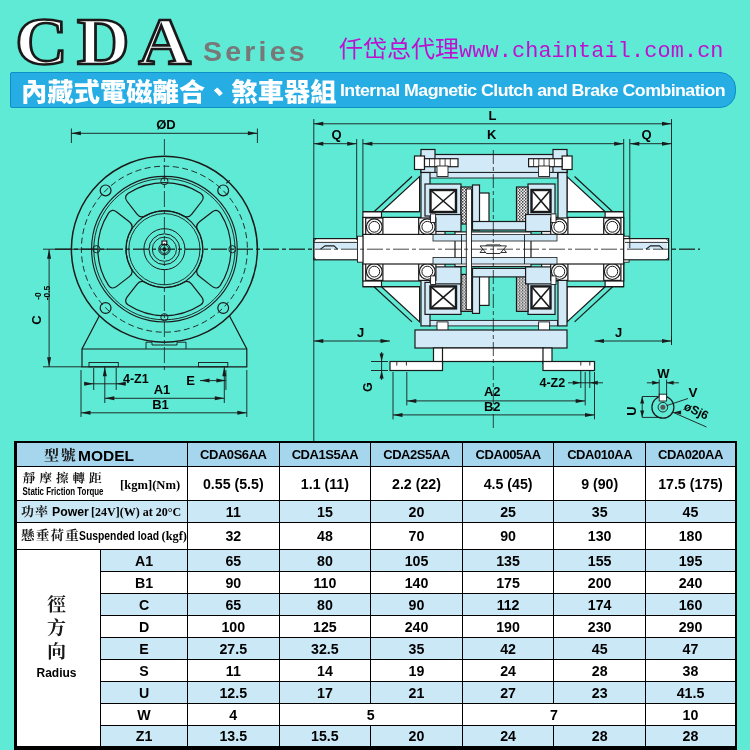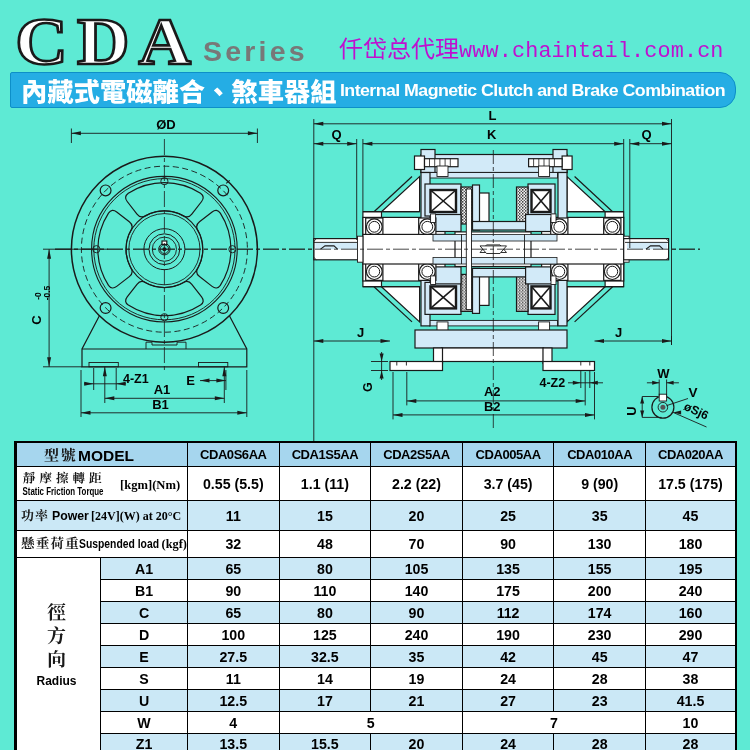--- a/index.html
+++ b/index.html
@@ -319,25 +319,25 @@
           <td colspan="2" class="c1">
             <svg width="170" height="28" viewBox="0 0 170 28" style="display:block">
               <path d="M11.7 -8.6 10.2 -9.2C10.0 -8.4 9.6 -7.4 9.3 -6.9L9.5 -6.7C10.1 -7.2 10.7 -7.8 11.2 -8.4C11.5 -8.4 11.7 -8.5 11.7 -8.6ZM11.8 -9.5 10.4 -10.7C9.4 -10.2 7.4 -9.6 5.9 -9.3L5.9 -9.1C7.6 -9.1 9.7 -9.2 11.0 -9.5C11.4 -9.3 11.6 -9.3 11.8 -9.5ZM7.7 -9.0 7.6 -8.9C7.9 -8.5 8.2 -7.7 8.2 -7.1C9.0 -6.3 10.1 -8.1 7.7 -9.0ZM6.1 -8.8 6.0 -8.8C6.3 -8.3 6.6 -7.6 6.6 -7.0C7.5 -6.2 8.6 -7.9 6.1 -8.8ZM1.0 -5.0V-3.0C1.0 -1.7 1.0 -0.1 0.2 1.1L0.3 1.2C1.6 0.4 2.0 -0.7 2.2 -1.8H4.0V-0.4C4.0 -0.3 3.9 -0.2 3.8 -0.2C3.6 -0.2 2.7 -0.3 2.7 -0.3V-0.1C3.2 -0.0 3.4 0.1 3.5 0.3C3.6 0.5 3.7 0.7 3.7 1.1C5.1 1.0 5.2 0.5 5.2 -0.3V-4.3C5.5 -4.3 5.6 -4.4 5.7 -4.5L4.4 -5.5L3.9 -4.8H2.5L1.0 -5.4ZM2.3 -4.5H4.0V-3.5H2.3ZM2.2 -2.1C2.2 -2.5 2.3 -2.8 2.3 -3.0V-3.1H4.0V-2.1ZM4.8 -9.9 4.2 -9.1H3.8V-10.1C4.1 -10.2 4.2 -10.3 4.2 -10.5L2.4 -10.6V-9.1H0.5L0.6 -8.8H2.4V-7.7H0.8L0.9 -7.4H2.4V-6.2H0.3L0.4 -5.8H5.8C6.0 -5.8 6.1 -5.9 6.2 -6.0C5.7 -6.4 5.0 -7.0 5.0 -7.0L4.4 -6.2H3.8V-7.4H5.3C5.5 -7.4 5.6 -7.4 5.7 -7.6C5.3 -7.9 4.6 -8.5 4.6 -8.5L4.0 -7.7H3.8V-8.8H5.7C5.8 -8.8 5.9 -8.8 6.0 -9.0C5.5 -9.4 4.8 -9.9 4.8 -9.9ZM9.1 -2.7V-4.2H9.9V-2.7ZM11.5 -5.4 11.1 -4.7V-5.9C11.2 -6.0 11.4 -6.1 11.5 -6.1L10.3 -7.0L9.8 -6.4H6.2L6.3 -6.1H7.8V-4.6H5.7L5.8 -4.2H7.8V-2.7H6.1L6.2 -2.3H7.8V-0.7C7.8 -0.5 7.7 -0.4 7.5 -0.4C7.3 -0.4 6.1 -0.5 6.1 -0.5V-0.3C6.7 -0.2 6.9 -0.1 7.1 0.2C7.3 0.4 7.4 0.7 7.4 1.1C8.9 1.0 9.1 0.3 9.1 -0.6V-2.3H9.9V-1.7H10.1C10.5 -1.7 11.1 -1.9 11.1 -2.0V-4.2H12.0C12.1 -4.2 12.2 -4.3 12.3 -4.4C12.0 -4.8 11.5 -5.4 11.5 -5.4ZM9.1 -6.1H9.9V-4.6H9.1Z M27.7 -7.1 26.6 -7.2V-5.7C26.6 -5.1 26.6 -4.9 27.2 -4.9H27.4C28.1 -4.9 28.3 -5.1 28.3 -5.4C28.3 -5.6 28.2 -5.7 28.0 -5.8L28.0 -5.8H27.9C27.8 -5.7 27.7 -5.7 27.7 -5.7C27.6 -5.7 27.6 -5.7 27.5 -5.7C27.5 -5.7 27.5 -5.7 27.5 -5.7H27.5C27.4 -5.7 27.4 -5.8 27.4 -5.9V-6.8C27.6 -6.9 27.7 -7.0 27.7 -7.1ZM23.2 -7.0 22.1 -7.2V-5.7C22.1 -5.2 22.2 -5.0 22.7 -5.0H22.8C23.3 -5.0 23.6 -5.1 23.6 -5.4C23.6 -5.6 23.5 -5.6 23.3 -5.7L23.2 -5.7H23.1C23.1 -5.7 23.0 -5.7 22.9 -5.7C22.9 -5.7 22.9 -5.7 22.9 -5.9V-6.8C23.1 -6.8 23.2 -6.9 23.2 -7.0ZM27.2 -8.5 26.6 -7.8H26.2V-8.3C26.4 -8.3 26.5 -8.5 26.5 -8.6L25.1 -8.7V-7.8H23.6L23.7 -7.4H25.1V-7.1L23.9 -7.2C23.9 -6.4 23.9 -5.5 23.3 -4.8L23.4 -4.6C24.6 -5.2 24.7 -6.1 24.8 -6.8C25.0 -6.8 25.1 -6.9 25.1 -7.0V-4.7H25.3C25.7 -4.7 26.2 -4.9 26.2 -5.0V-7.4H27.9C28.1 -7.4 28.2 -7.5 28.2 -7.6C27.9 -8.0 27.2 -8.5 27.2 -8.5ZM22.6 -8.4 22.1 -7.8H21.8V-8.3C22.0 -8.4 22.1 -8.5 22.1 -8.6L20.8 -8.7V-7.8H19.2L19.3 -7.4H20.8V-7.1L19.6 -7.2C19.6 -6.2 19.6 -5.4 19.2 -4.7L19.4 -4.5C20.3 -5.1 20.4 -6.0 20.5 -6.8C20.6 -6.8 20.7 -6.9 20.8 -7.0V-4.4H21.0C21.4 -4.4 21.8 -4.6 21.8 -4.7V-7.4H23.2C23.4 -7.4 23.5 -7.5 23.6 -7.6C23.2 -7.9 22.6 -8.4 22.6 -8.4ZM27.1 -3.7 26.1 -4.8C24.6 -4.4 21.9 -3.9 19.6 -3.7L19.6 -3.5C20.7 -3.4 21.8 -3.4 22.9 -3.5V-2.8H19.8L19.9 -2.4H22.9V-1.6H18.9L18.9 -1.2H22.9V-0.4C22.9 -0.3 22.8 -0.2 22.6 -0.2C22.3 -0.2 21.1 -0.3 21.1 -0.3V-0.1C21.7 -0.0 22.0 0.1 22.2 0.3C22.4 0.5 22.4 0.8 22.4 1.1C24.0 1.0 24.3 0.5 24.3 -0.4V-1.2H28.2C28.4 -1.2 28.5 -1.3 28.5 -1.4C28.1 -1.8 27.3 -2.4 27.3 -2.4L26.6 -1.6H24.3V-2.4H27.1C27.2 -2.4 27.4 -2.5 27.4 -2.6C27.0 -3.0 26.2 -3.6 26.2 -3.6L25.6 -2.8H24.3V-3.6C25.1 -3.6 25.8 -3.7 26.5 -3.8C26.8 -3.6 27.0 -3.6 27.1 -3.7ZM27.3 -10.2 26.6 -9.1H23.5C24.3 -9.4 24.4 -10.8 22.1 -10.7L22.0 -10.6C22.3 -10.3 22.7 -9.7 22.9 -9.2C22.9 -9.2 23.0 -9.2 23.1 -9.1H19.3L17.8 -9.7V-5.8C17.8 -3.5 17.7 -1.0 16.7 1.0L16.9 1.1C19.0 -0.8 19.1 -3.6 19.1 -5.8V-8.8H28.3C28.5 -8.8 28.6 -8.8 28.6 -9.0C28.1 -9.5 27.3 -10.2 27.3 -10.2Z M37.4 -5.2 37.8 -4.2C37.9 -4.2 38.0 -4.3 38.1 -4.5C38.5 -5.0 38.9 -5.4 39.1 -5.6L39.1 -5.8C38.4 -5.5 37.7 -5.3 37.4 -5.2ZM42.3 -2.1 42.2 -2.0C42.8 -1.4 43.5 -0.4 43.8 0.4C45.2 1.2 46.1 -1.4 42.3 -2.1ZM40.4 -1.4 38.8 -2.3C38.5 -1.4 37.6 -0.2 36.7 0.5L36.8 0.7C38.1 0.2 39.2 -0.5 40.0 -1.3C40.2 -1.2 40.4 -1.3 40.4 -1.4ZM41.9 -5.2 41.3 -4.4H39.5L39.6 -4.0H42.6C42.8 -4.0 43.0 -4.1 43.0 -4.2C42.6 -4.7 41.9 -5.2 41.9 -5.2ZM36.6 -8.7 36.2 -8.0V-10.1C36.5 -10.2 36.6 -10.3 36.7 -10.4L34.9 -10.6V-7.8H33.4L33.5 -7.4H34.9V-4.7C34.1 -4.5 33.6 -4.3 33.2 -4.3L33.8 -2.7C34.0 -2.7 34.1 -2.9 34.1 -3.0L34.9 -3.5V-0.7C34.9 -0.6 34.8 -0.5 34.6 -0.5C34.4 -0.5 33.5 -0.6 33.5 -0.6V-0.4C34.0 -0.3 34.2 -0.2 34.4 0.1C34.5 0.3 34.5 0.6 34.6 1.1C36.0 1.0 36.2 0.4 36.2 -0.6V-4.5L37.3 -5.3L37.3 -5.5L36.2 -5.1V-7.4H37.1C37.3 -7.4 37.4 -7.5 37.5 -7.6C37.2 -8.0 36.6 -8.7 36.6 -8.7ZM43.4 -3.8 42.7 -2.9H38.0L38.1 -2.5H40.5V1.1H40.7C41.5 1.1 41.9 0.9 41.9 0.8V-2.5H44.4C44.5 -2.5 44.6 -2.6 44.7 -2.7C44.2 -3.2 43.4 -3.8 43.4 -3.8ZM41.8 -7.0 41.6 -6.9C42.1 -5.2 43.0 -4.2 44.4 -3.5C44.5 -4.1 44.8 -4.5 45.2 -4.6L45.3 -4.7C44.5 -4.9 43.7 -5.2 43.1 -5.6C43.6 -6.0 44.2 -6.5 44.6 -6.9C44.8 -6.9 45.0 -6.9 45.0 -7.0L44.0 -8.1C44.3 -8.2 44.6 -8.3 44.9 -8.5C45.1 -8.5 45.2 -8.5 45.3 -8.6L44.1 -9.7L43.5 -9.1H41.5C42.3 -9.2 42.6 -10.6 40.3 -10.7L40.2 -10.6C40.5 -10.3 40.8 -9.8 40.8 -9.2C40.9 -9.2 41.0 -9.1 41.2 -9.1H38.5C38.5 -9.2 38.4 -9.4 38.3 -9.6H38.1C38.1 -9.2 37.8 -8.8 37.6 -8.7C36.9 -8.2 37.5 -7.4 38.1 -7.8C38.5 -8.0 38.6 -8.3 38.6 -8.7H43.5L43.2 -7.9L43.3 -7.8L43.8 -8.0L43.3 -7.5H41.9L42.0 -7.1H43.3C43.2 -6.7 43.0 -6.2 42.8 -5.8C42.4 -6.1 42.0 -6.5 41.8 -7.0ZM40.1 -8.0 38.7 -8.6C38.4 -7.4 37.7 -6.3 37.0 -5.7L37.2 -5.5C37.8 -5.8 38.3 -6.2 38.8 -6.6C38.9 -6.5 39.0 -6.2 39.1 -6.0C39.3 -5.8 39.6 -5.8 39.7 -6.0C39.1 -4.9 38.2 -4.0 37.0 -3.3L37.1 -3.1C39.3 -3.9 40.7 -5.3 41.4 -7.0C41.6 -7.0 41.8 -7.0 41.9 -7.2L40.8 -8.1L40.2 -7.5H39.5L39.6 -7.8C39.9 -7.7 40.1 -7.8 40.1 -8.0ZM39.9 -6.2C39.9 -6.5 39.6 -6.8 39.0 -6.9L39.2 -7.1H40.2C40.1 -6.8 40.0 -6.5 39.9 -6.2Z M50.3 -7.4V-2.6H50.5C50.9 -2.6 51.4 -2.8 51.4 -3.0V-3.4H51.9V-1.9H49.9L50.0 -1.5H51.9V1.1H52.1C52.8 1.1 53.2 0.8 53.2 0.8V-1.5H55.2C55.4 -1.5 55.6 -1.6 55.6 -1.7L55.1 -2.1H58.5V-0.4C58.5 -0.3 58.4 -0.2 58.3 -0.2L57.2 -0.3C57.8 -0.7 57.8 -1.7 55.9 -2.1L55.8 -2.0C56.0 -1.6 56.2 -1.0 56.2 -0.4C56.5 -0.2 56.8 -0.1 57.0 -0.2V-0.1C57.6 -0.0 57.8 0.1 57.9 0.3C58.1 0.5 58.1 0.8 58.1 1.2C59.7 1.1 59.9 0.6 59.9 -0.4V-2.1H61.4C61.6 -2.1 61.7 -2.2 61.8 -2.3C61.5 -2.7 61.0 -3.1 60.8 -3.3C61.5 -3.4 61.8 -4.6 60.1 -5.0C60.5 -5.1 60.9 -5.2 60.9 -5.3V-7.7C61.1 -7.8 61.3 -7.9 61.3 -7.9L60.1 -8.8L59.5 -8.2H58.7V-9.1H61.3C61.5 -9.1 61.6 -9.1 61.6 -9.2C61.1 -9.7 60.4 -10.3 60.4 -10.3L59.7 -9.4H58.7V-10.1C59.0 -10.2 59.1 -10.3 59.2 -10.5L57.4 -10.6V-9.4H55.0L55.1 -9.1H57.4V-8.2H56.7L55.4 -8.8C54.9 -9.2 54.2 -9.7 54.2 -9.7L53.5 -8.8H53.2V-10.2C53.5 -10.2 53.6 -10.3 53.6 -10.5L51.9 -10.6V-8.8H50.0L50.0 -8.5H51.9V-7.4H51.5L50.3 -7.9ZM57.4 -6.6V-5.8H56.6V-6.6ZM58.7 -6.6H59.6V-5.8H58.7ZM57.4 -7.0H56.6V-7.9H57.4ZM58.7 -7.0V-7.9H59.6V-7.0ZM55.4 -8.2V-4.7H55.5C56.1 -4.7 56.6 -5.0 56.6 -5.1V-5.4H57.4V-4.3C56.4 -4.2 55.5 -4.2 55.0 -4.2L55.6 -2.8C55.8 -2.8 55.9 -2.9 56.0 -3.0C57.7 -3.5 59.0 -3.9 59.9 -4.2C60.1 -3.9 60.3 -3.6 60.4 -3.4C60.5 -3.3 60.6 -3.3 60.7 -3.3L60.1 -2.5H59.9V-3.2C60.1 -3.2 60.2 -3.3 60.3 -3.5L58.5 -3.7V-2.5H54.9L55.0 -2.2L54.3 -2.8L53.6 -1.9H53.2V-3.4H53.6V-2.7H53.8C54.2 -2.7 54.8 -3.0 54.8 -3.1V-6.9C55.0 -6.9 55.1 -7.0 55.2 -7.1L54.1 -8.0L53.5 -7.4H53.2V-8.5H55.1C55.2 -8.5 55.3 -8.5 55.4 -8.5ZM59.2 -5.1 59.1 -5.0C59.3 -4.8 59.5 -4.6 59.7 -4.4L58.7 -4.4V-5.4H59.6V-5.1ZM52.0 -5.2V-3.8H51.4V-5.2ZM53.1 -5.2H53.6V-3.8H53.1ZM52.0 -5.6H51.4V-7.1H52.0ZM53.1 -5.6V-7.1H53.6V-5.6Z M75.9 -6.4V-3.4H73.6V-6.4ZM71.2 0.2 71.2 0.5H78.0C78.2 0.5 78.3 0.5 78.4 0.3C77.8 -0.2 77.0 -0.9 77.0 -0.9L76.2 0.2H73.6V-3.0H75.9V-2.3H76.2C76.6 -2.3 77.3 -2.6 77.3 -2.7V-6.2C77.6 -6.2 77.8 -6.3 77.8 -6.4L76.5 -7.5L75.8 -6.7H73.6V-9.2H77.8C78.0 -9.2 78.1 -9.3 78.2 -9.4C77.6 -9.9 76.8 -10.6 76.8 -10.6L76.0 -9.6H71.6L71.6 -9.5L70.5 -10.4L69.8 -9.7H68.4L67.0 -10.2V-5.7H67.2C67.8 -5.7 68.2 -6.0 68.2 -6.1V-6.4H68.7V-1.0L68.0 -0.9V-4.8C68.2 -4.8 68.3 -4.9 68.3 -5.1L66.9 -5.2V-0.7L66.2 -0.6L66.7 1.0C66.9 1.0 67.0 0.9 67.1 0.7C69.2 -0.2 70.8 -0.9 71.8 -1.4L71.8 -1.5L70.0 -1.2V-3.7H71.6C71.8 -3.7 71.9 -3.7 71.9 -3.9C71.5 -4.3 70.8 -4.9 70.8 -4.9L70.3 -4.0H70.0V-5.9H70.2C70.6 -5.9 71.2 -6.1 71.2 -6.2V-9.1C71.5 -9.2 71.6 -9.3 71.7 -9.3L71.7 -9.2H72.2V0.2ZM70.0 -9.3V-6.8H68.2V-9.3Z" transform="translate(6 12.5)" fill="#1a1a1a"></path>
               <text x="5.5" y="24.5" font-family="Liberation Sans" font-size="11" fill="#000" textLength="81" lengthAdjust="spacingAndGlyphs">Static Friction Torque</text>
               <text x="103" y="19" font-family="Liberation Serif" font-size="12.6" font-weight="bold" fill="#000">[kgm](Nm)</text>
             </svg>
           </td>
           <td>0.55 (5.5)</td>
           <td>1.1 (11)</td>
           <td>2.2 (22)</td>
-          <td>3.7 (45)</td>
+          <td>4.5 (45)</td>
           <td>9 (90)</td>
           <td>17.5 (175)</td>
         </tr>
-        <tr class="bl" style="height:30px">
+        <tr class="bl" style="height:22px">
           <td colspan="2" class="c1">
             <svg width="170" height="19.5" viewBox="0 0 170 19.5" style="display:block">
               <path d="M9.2 -10.8 7.1 -11.0C7.1 -9.8 7.1 -8.7 7.1 -7.7H5.1L5.2 -7.3H7.1C7.0 -4.0 6.2 -1.3 3.0 1.0L3.1 1.2C7.5 -0.8 8.4 -3.7 8.6 -7.3H10.6C10.4 -3.4 10.2 -1.1 9.7 -0.7C9.6 -0.6 9.4 -0.6 9.2 -0.6C8.9 -0.6 8.0 -0.6 7.4 -0.7V-0.5C8.0 -0.4 8.5 -0.2 8.7 0.1C8.9 0.3 9.0 0.6 9.0 1.1C9.8 1.1 10.4 0.9 10.8 0.5C11.6 -0.3 11.9 -2.4 12.0 -7.0C12.3 -7.1 12.5 -7.2 12.6 -7.3L11.2 -8.5L10.4 -7.7H8.6C8.7 -8.6 8.7 -9.5 8.7 -10.5C9.0 -10.5 9.1 -10.6 9.2 -10.8ZM4.9 -10.2 4.1 -9.1H0.6L0.7 -8.7H2.4V-3.2C1.5 -3.0 0.8 -2.8 0.4 -2.7L1.3 -1.0C1.4 -1.1 1.5 -1.2 1.6 -1.4C3.8 -2.6 5.3 -3.6 6.3 -4.3L6.3 -4.4L3.9 -3.7V-8.7H6.0C6.1 -8.7 6.3 -8.8 6.3 -8.9C5.8 -9.4 4.9 -10.2 4.9 -10.2Z M26.0 -7.7 24.2 -8.7C23.8 -7.9 23.4 -7.0 23.0 -6.5L23.1 -6.4C23.8 -6.6 24.7 -7.1 25.5 -7.6C25.7 -7.5 25.9 -7.6 26.0 -7.7ZM15.4 -8.5 15.3 -8.4C15.7 -7.9 16.2 -7.0 16.3 -6.3C17.5 -5.3 18.8 -7.8 15.4 -8.5ZM22.8 -6.1 22.7 -6.0C23.6 -5.5 24.7 -4.5 25.2 -3.6C26.7 -3.0 27.1 -5.8 22.8 -6.1ZM14.4 -4.6 15.4 -3.1C15.5 -3.2 15.7 -3.3 15.7 -3.5C16.9 -4.5 17.8 -5.4 18.3 -5.9L18.3 -6.0C16.7 -5.4 15.1 -4.8 14.4 -4.6ZM19.3 -11.1 19.2 -11.0C19.6 -10.7 19.9 -10.0 19.9 -9.5L20.1 -9.3H14.8L14.9 -9.0H19.6C19.3 -8.4 18.7 -7.6 18.2 -7.3C18.1 -7.2 17.9 -7.2 17.9 -7.2L18.5 -5.9C18.6 -6.0 18.6 -6.0 18.7 -6.1C19.3 -6.3 19.9 -6.4 20.4 -6.6C19.7 -5.9 18.8 -5.2 18.1 -4.8C18.0 -4.8 17.7 -4.7 17.7 -4.7L18.3 -3.3C18.4 -3.3 18.5 -3.4 18.5 -3.5C19.9 -3.8 21.1 -4.2 22.0 -4.4C22.1 -4.2 22.1 -3.9 22.1 -3.7C23.3 -2.5 24.8 -5.0 21.5 -5.8L21.4 -5.8C21.6 -5.5 21.7 -5.2 21.9 -4.8L19.0 -4.7C20.4 -5.4 21.9 -6.3 22.7 -7.1C23.0 -7.0 23.2 -7.1 23.3 -7.2L21.7 -8.1C21.5 -7.8 21.2 -7.5 20.9 -7.1H19.0C19.7 -7.4 20.4 -7.9 20.9 -8.2C21.1 -8.2 21.3 -8.3 21.3 -8.4L20.2 -9.0H25.9C26.1 -9.0 26.2 -9.0 26.2 -9.2C25.6 -9.7 24.6 -10.4 24.6 -10.4L23.8 -9.3H21.0C21.6 -9.7 21.7 -11.0 19.3 -11.1ZM25.0 -3.4 24.1 -2.2H21.3V-3.1C21.6 -3.1 21.7 -3.2 21.7 -3.4L19.7 -3.6V-2.2H14.4L14.5 -1.9H19.7V1.1H20.0C20.6 1.1 21.2 0.9 21.3 0.8V-1.9H26.2C26.4 -1.9 26.6 -1.9 26.6 -2.1C26.0 -2.6 25.0 -3.4 25.0 -3.4Z" transform="translate(4 14.2)" fill="#1a1a1a"></path>
               <text x="35" y="14.2" font-family="Liberation Sans" font-size="12.3" font-weight="bold" fill="#000">Power</text>
               <text x="74" y="14.2" font-family="Liberation Serif" font-size="12" font-weight="bold" fill="#000">[24V](W) at 20°C</text>
             </svg>
           </td>
           <td>11</td>
           <td>15</td>
           <td>20</td>

